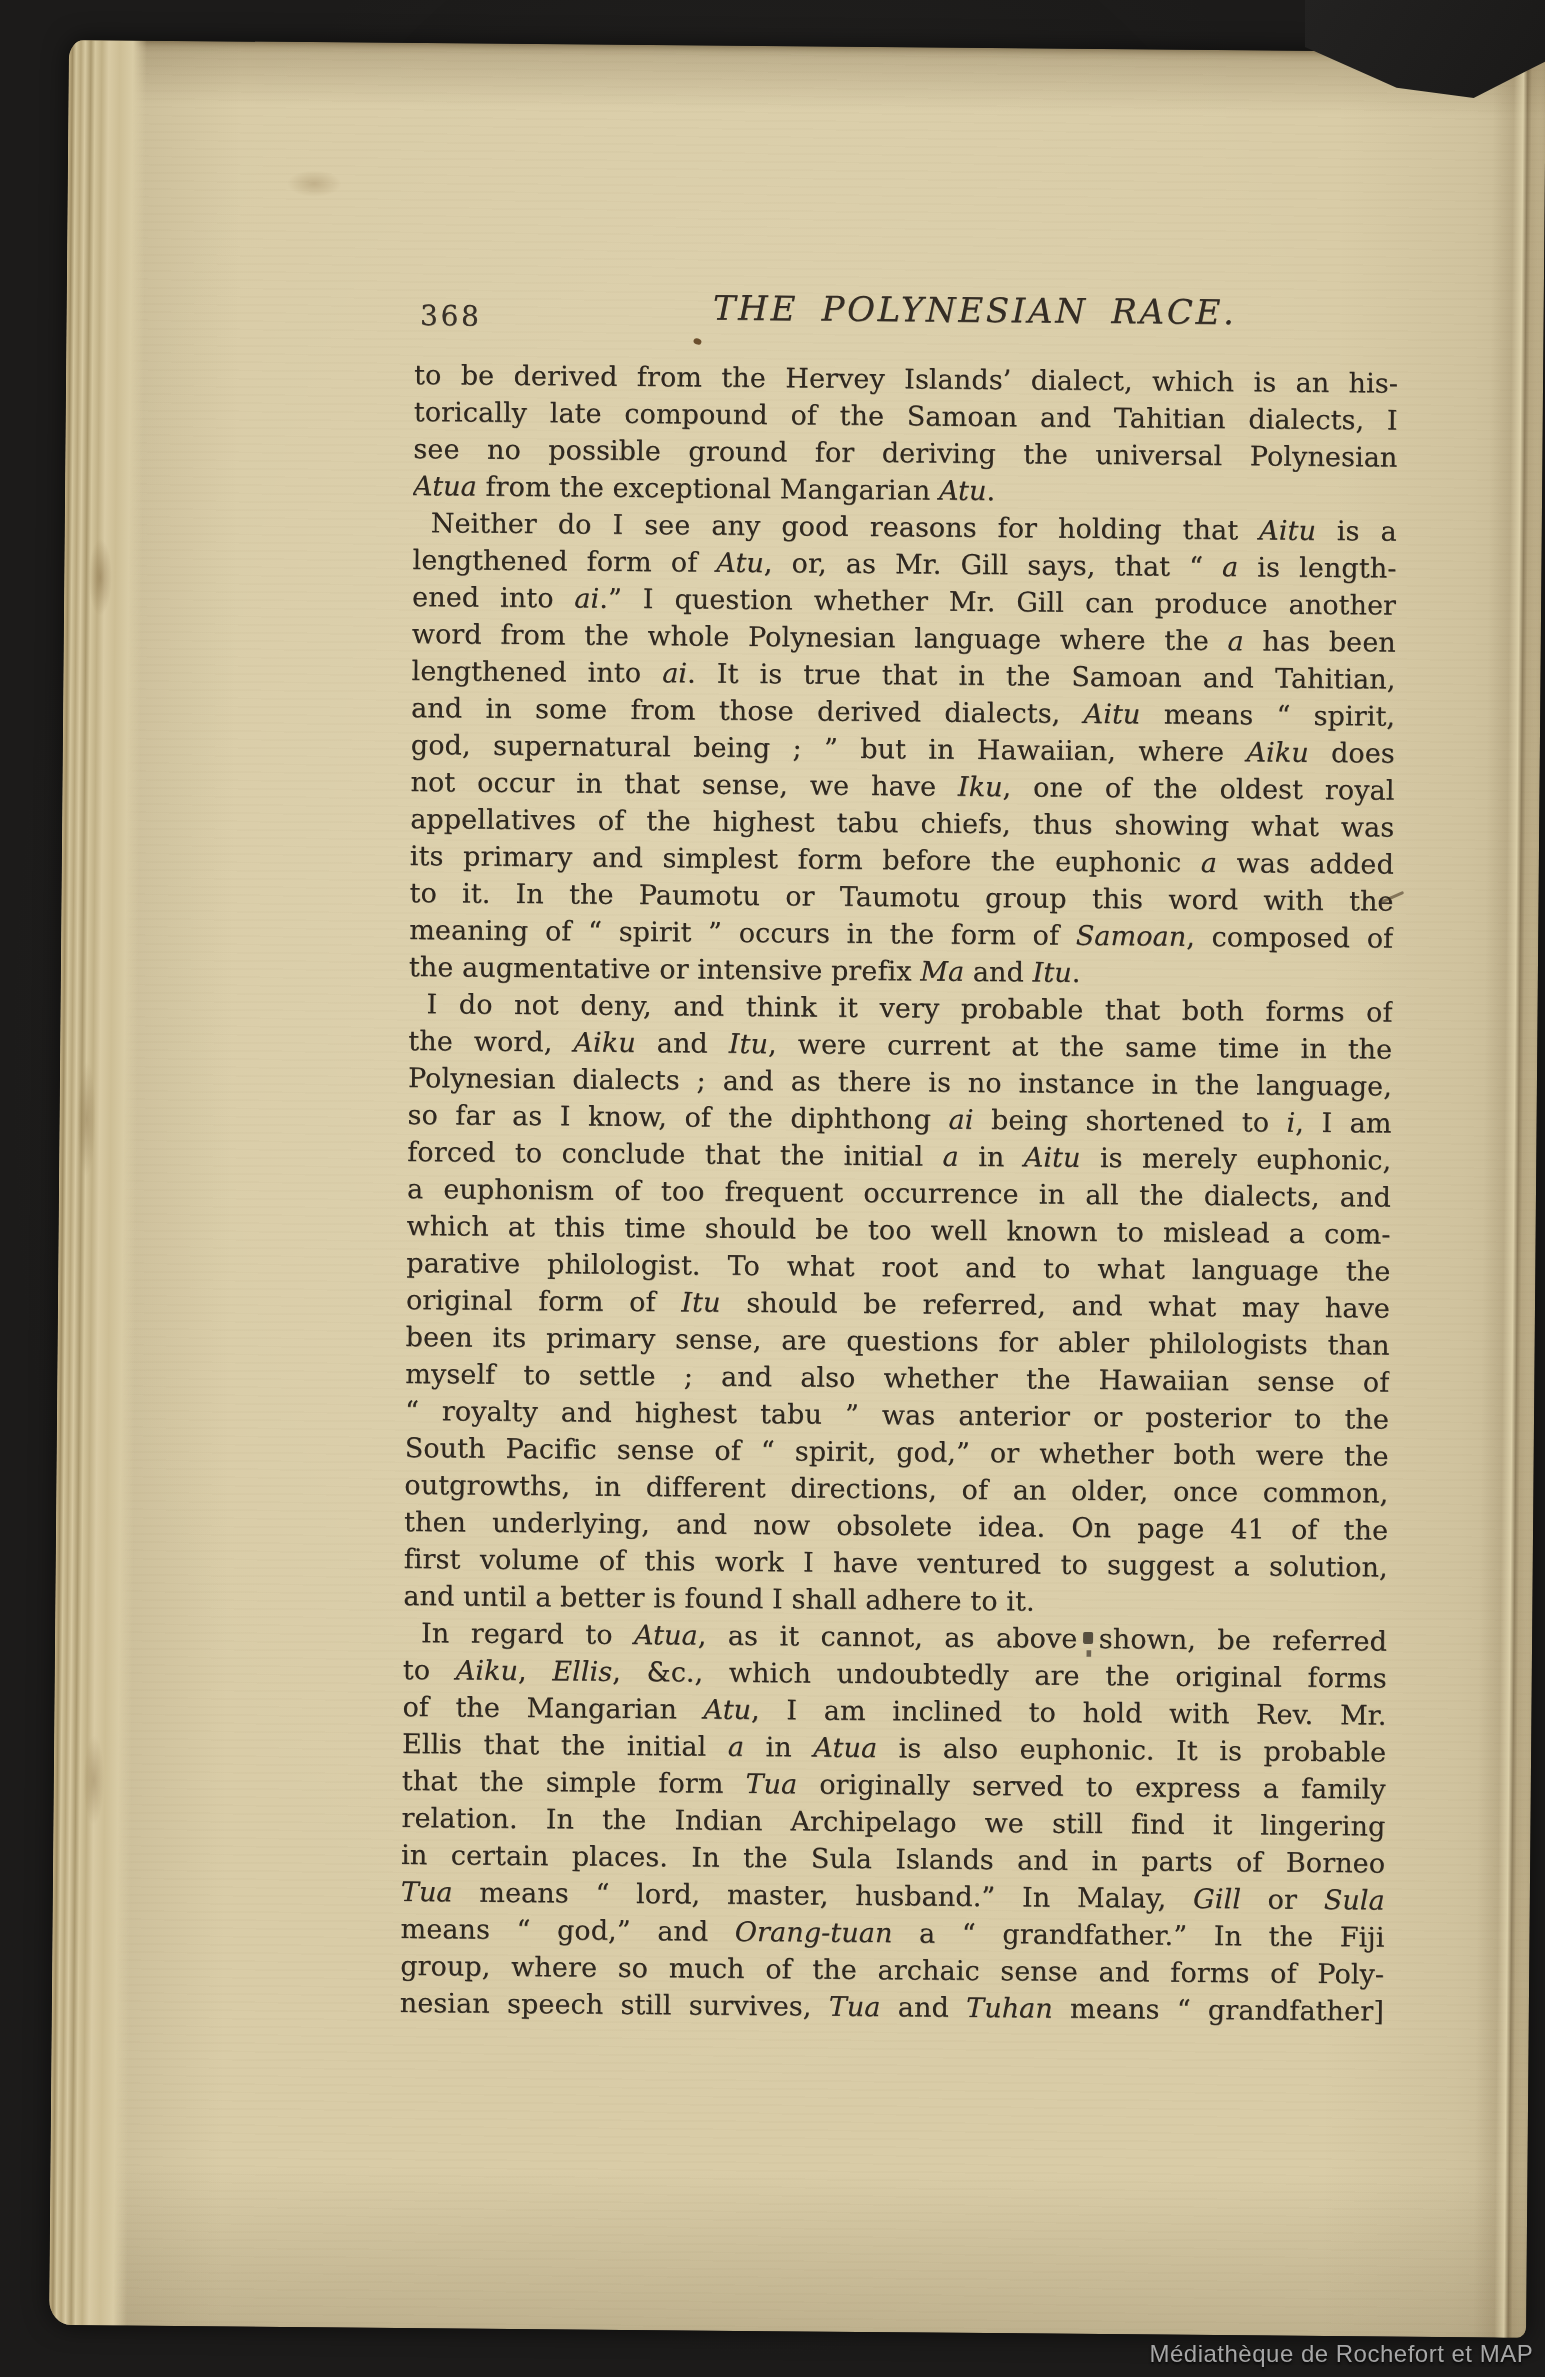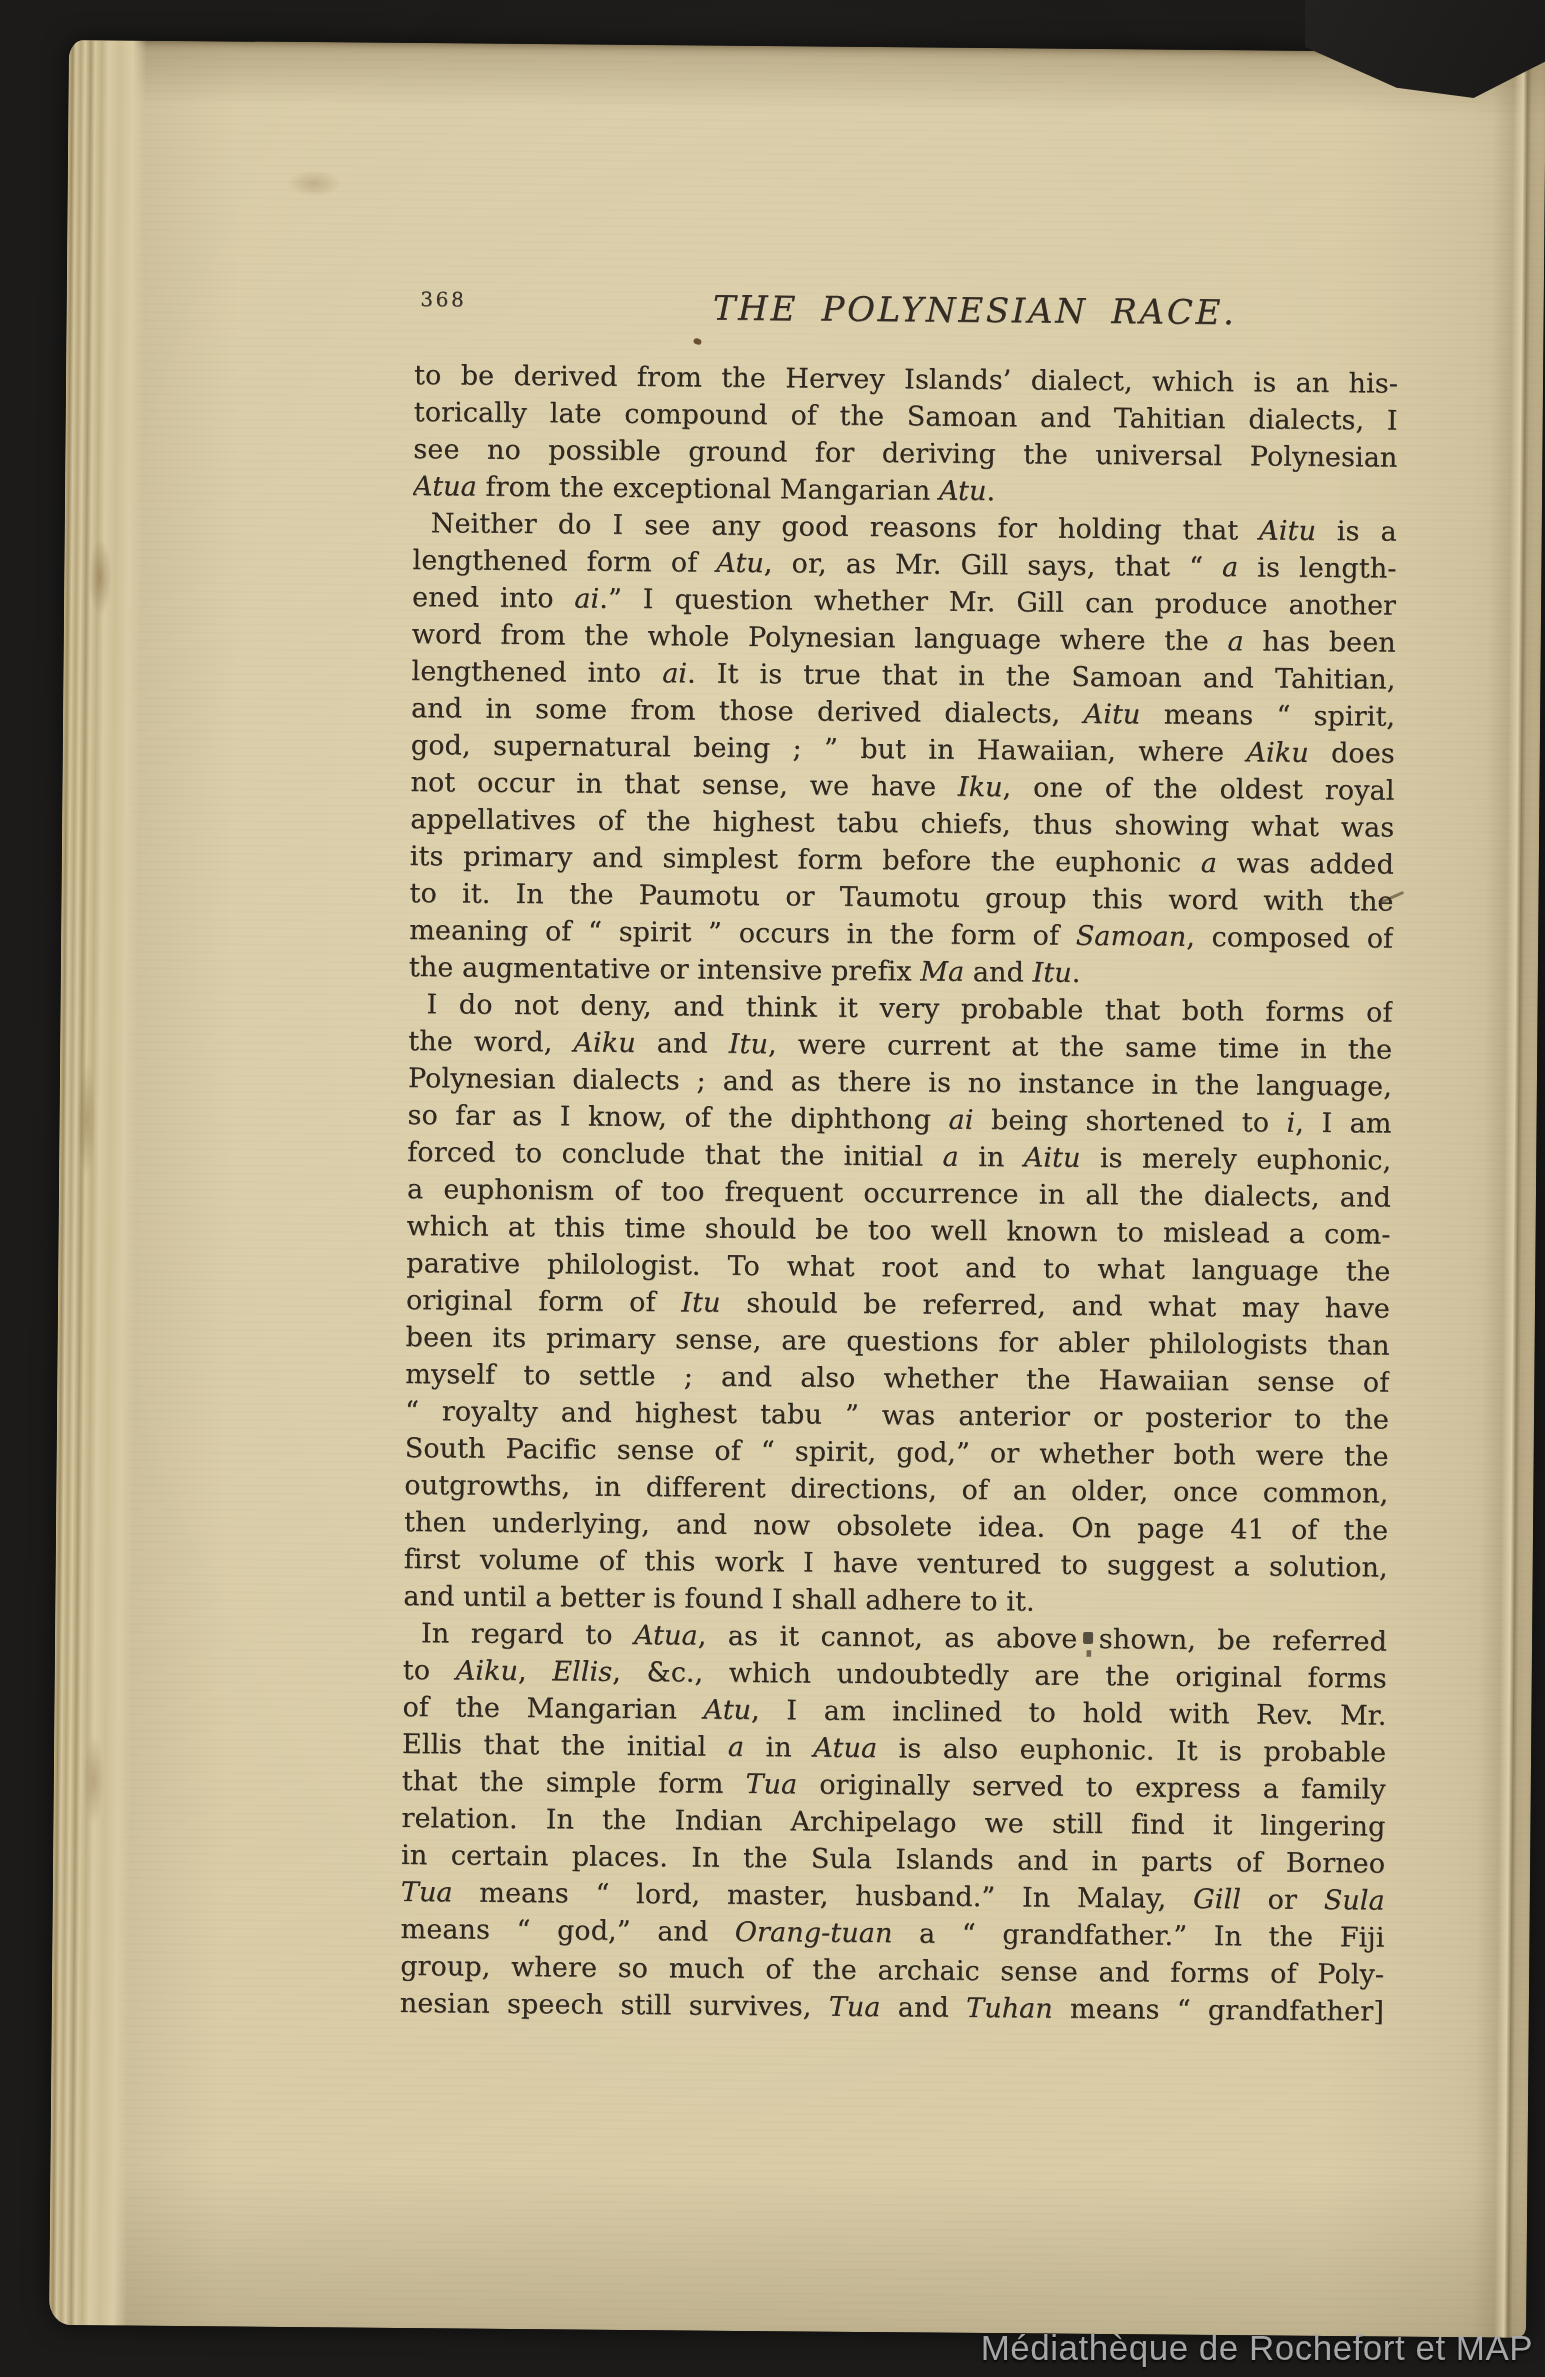--- a/index.html
+++ b/index.html
@@ -43,21 +43,21 @@
       rgba(120,100,66,0) 0%, rgba(120,100,66,0.18) 40%,
       rgba(224,212,174,0.75) 58%, rgba(100,82,52,0.55) 66%,
       rgba(150,130,92,0.35) 74%, rgba(190,172,130,0.25) 100%);
   }
   .text-block{
     position:absolute;left:348px;top:242px;width:984px;
     color:#2f2820;
     text-shadow:0.3px 0.4px 0.5px rgba(43,36,28,0.5);
   }
   .header-row{position:relative;height:38px;}
-  .pagenum{position:absolute;left:5.5px;top:2px;font-size:20px;letter-spacing:2.7px;color:#39322a;}
+  .pagenum{position:absolute;left:5.5px;top:14px;font-size:28px;letter-spacing:2.7px;color:#39322a;}
   .running-title{
     position:absolute;left:560px;top:0;transform:translateX(-50%);
     font-style:italic;font-size:34px;letter-spacing:2.7px;word-spacing:10px;
     white-space:nowrap;color:#342d25;
   }
   .body-text{margin-top:33px;font-size:27px;letter-spacing:0.1px;}
   .line{height:37px;line-height:37px;text-align:justify;overflow:hidden;}
   .line::after{content:"";display:inline-block;width:100%;height:0;}
   .line.last{text-align:left;}
   .line.last::after{display:none;}
@@ -75,21 +75,21 @@
       background:#6b4f2e;transform:rotate(20deg);}
   .s2{left:1319px;top:844px;width:24px;height:2.7px;border-radius:1.8px;
       background:rgba(110,95,70,0.8);transform:rotate(-24deg);}
   .s3{left:1028px;top:1583px;width:10px;height:12px;border-radius:1.8px;
       background:rgba(64,56,44,0.85);box-shadow:0.9px 15.5px 0 -2.7px rgba(64,56,44,0.7);}
   .s4{left:219px;top:128px;width:55px;height:27px;border-radius:50%;
       background:radial-gradient(rgba(120,92,50,0.25),rgba(0,0,0,0) 70%);}
   .watermark{
     position:absolute;right:12.8px;bottom:9px;
     font-family:"Liberation Sans","DejaVu Sans",sans-serif;
-    font-size:35px;letter-spacing:0.5px;color:#a6a6a6;
+    font-size:24px;letter-spacing:0.5px;color:#a6a6a6;
     text-shadow:0 1.8px 2.7px rgba(0,0,0,0.8);
   }
 </style>
 </head>
 <body>
 
 <div class="page">
   <div class="edge-stack"></div>
   <div class="gutter"></div>
   <div class="speck s4"></div>

